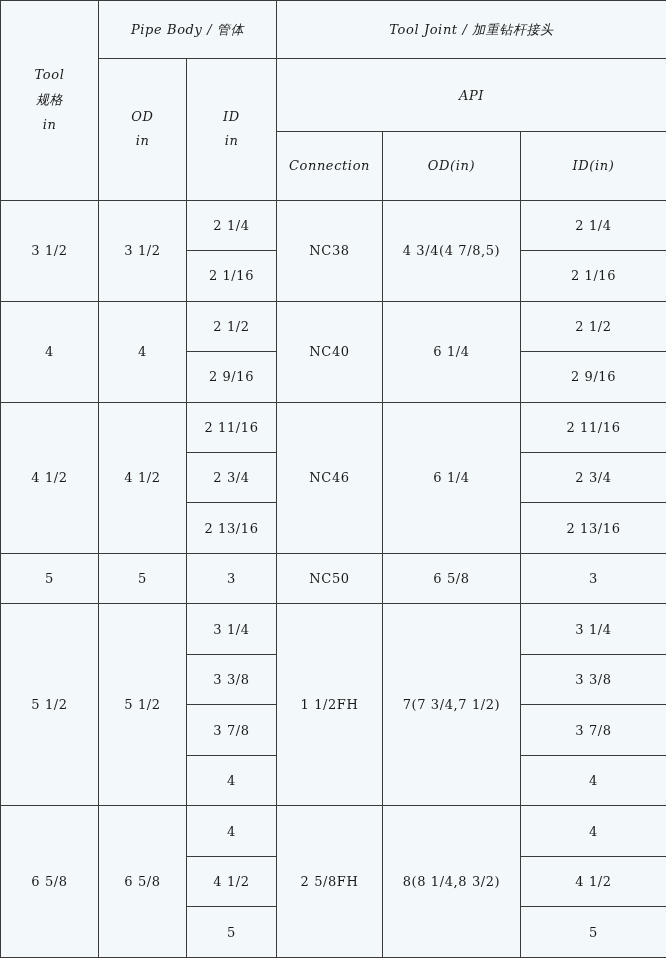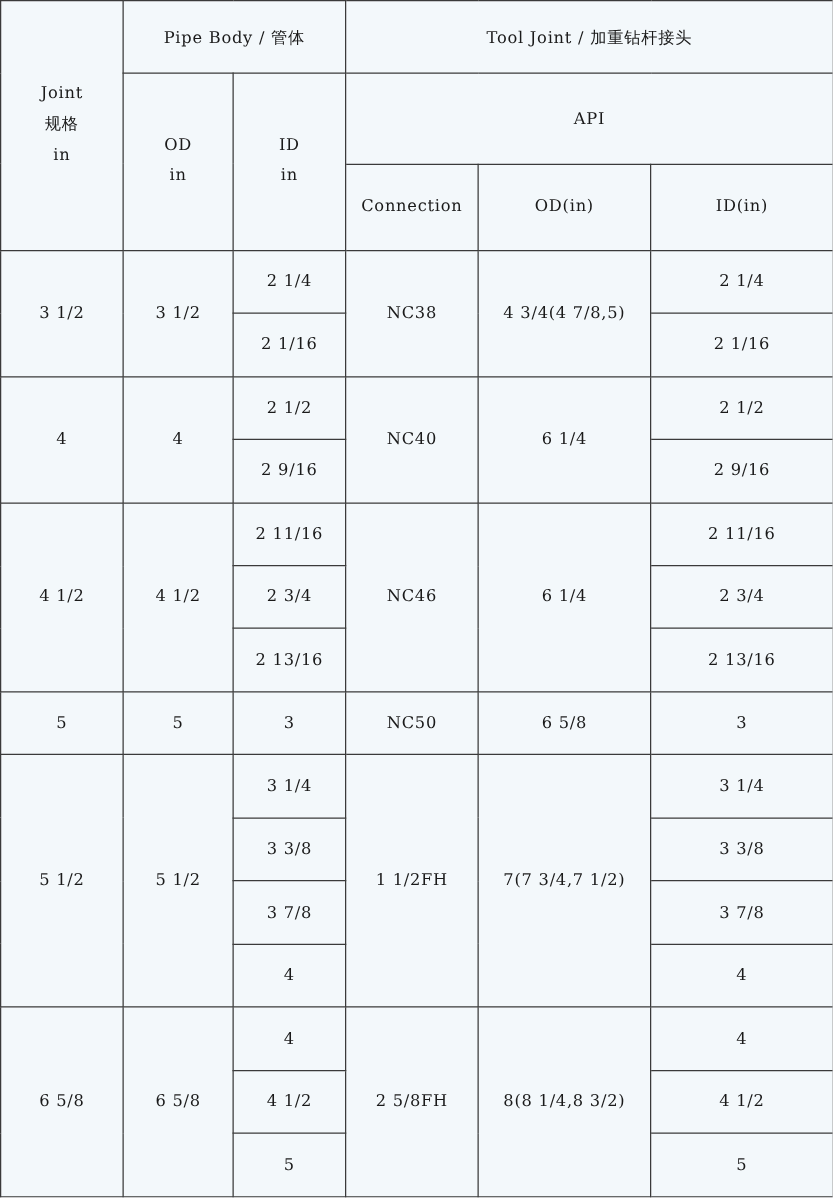--- a/index.html
+++ b/index.html
@@ -25,24 +25,26 @@
     vertical-align: middle;
     font-weight: normal;
     background: #f3f8fb;
     font-size: 13px;
     letter-spacing: 0.6px;
     padding: 2px 3px;
   }
   .hdr {
     font-size: 13px;
     letter-spacing: 1.2px;
+    font-style: italic;
   }
   .hdr-sm {
     font-size: 12px;
     letter-spacing: 1px;
+    font-style: italic;
   }
   .multiline > div {
     line-height: 1.9;
   }
   .cell-val {
     font-size: 13.5px;
     letter-spacing: 0.5px;
   }
   col.c0 { width: 98px; }
   col.c1 { width: 88px; }
@@ -59,21 +61,21 @@
     <col class="c0">
       <col class="c1">
       <col class="c2">
       <col class="c3">
       <col class="c4">
       <col class="c5">
   </colgroup>
   <tbody>
     <tr>
       <td rowspan="3" class="hdr multiline">
-        <div>Joint</div>
+        <div>Tool</div>
         <div>规格</div>
         <div>in</div>
       </td>
       <td colspan="2" class="hdr">Pipe Body /  管体</td>
       <td colspan="3" class="hdr">Tool Joint /  加重钻杆接头</td>
     </tr>
     <tr>
       <td rowspan="2" class="hdr-sm multiline">
         <div>OD</div>
         <div>in</div>

